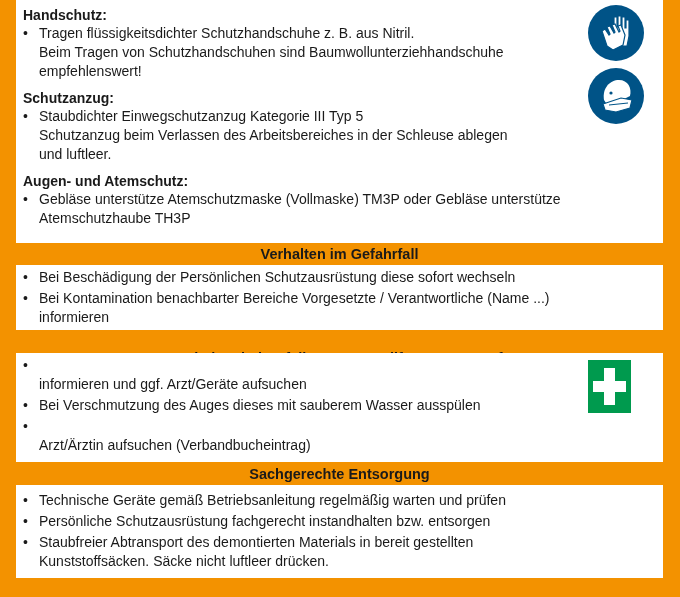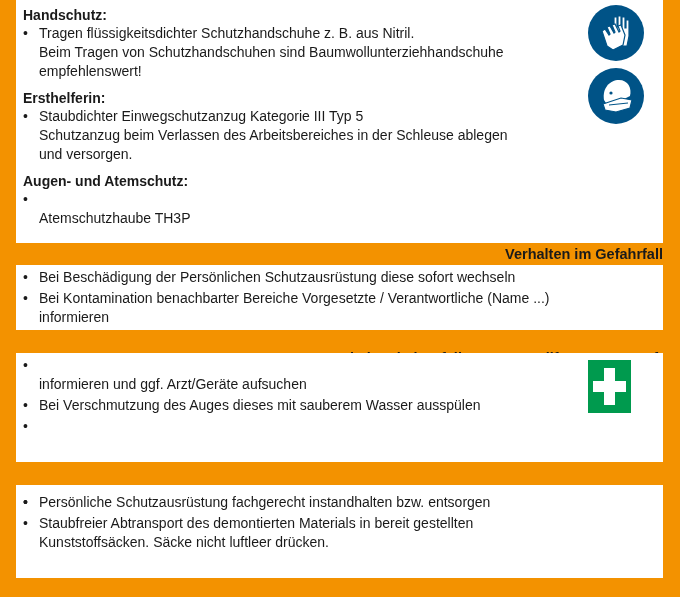--- a/index.html
+++ b/index.html
@@ -11,21 +11,21 @@
     position:relative;
   }
   .frame { position:absolute; left:0; top:0; width:680px; height:597px; background:#f39200; }
   .panel { position:absolute; left:16px; width:647px; background:#ffffff; box-sizing:border-box; }
   .p1 { top:0; height:243px; padding:6px 8px 0 7px; }
   .p2 { top:265px; height:65px; padding:3px 8px 0 7px; }
   .p3 { top:353px; height:109px; padding:3px 8px 0 7px; }
   .p4 { top:485px; height:93px; padding:6px 8px 0 7px; }
   .hbar {
     position:absolute; left:16px; width:647px; height:22px;
-    text-align:right; font-weight:bold; font-size:14.5px; line-height:22px; color:#1a1a1a;
+    text-align:center; font-weight:bold; font-size:14.5px; line-height:22px; color:#1a1a1a;
   }
   .h1 { top:243px; }
   .h2 { top:347px; }
   .h3 { top:463px; }
   .h2 .gap { display:inline-block; width:48px; }
   .sub { font-weight:bold; font-size:14px; line-height:18px; margin:0; }
   ul { list-style:none; margin:0; padding:0; }
   li { position:relative; padding-left:16px; font-size:14px; line-height:19px; margin:0 0 2px 0; }
   li .bullet { position:absolute; left:0; top:0; width:12px; }
   .p1 li { margin-bottom:0; }
@@ -50,36 +50,36 @@
       <ul>
         <li>
           <span class="bullet">•</span>
           <span>Tragen flüssigkeitsdichter Schutzhandschuhe z. B. aus Nitril.</span><br>
           <span>Beim Tragen von Schutzhandschuhen sind Baumwollunterziehhandschuhe</span><br>
           <span>empfehlenswert!</span>
         </li>
       </ul>
     </div>
     <div class="group">
-      <p class="sub">Ersthelferin:</p>
+      <p class="sub">Schutzanzug:</p>
       <ul>
         <li>
           <span class="bullet">•</span>
           <span>Staubdichter Einwegschutzanzug Kategorie III Typ 5</span><br>
           <span>Schutzanzug beim Verlassen des Arbeitsbereiches in der Schleuse ablegen</span><br>
-          <span>und versorgen.</span>
+          <span>und luftleer.</span>
         </li>
       </ul>
     </div>
     <div class="group">
       <p class="sub">Augen- und Atemschutz:</p>
       <ul>
         <li>
           <span class="bullet">•</span>
-          <br>
+          <span>Gebläse unterstütze Atemschutzmaske (Vollmaske) TM3P oder Gebläse unterstütze</span><br>
           <span>Atemschutzhaube TH3P</span>
         </li>
       </ul>
     </div>
 
     <div class="icon-circle ic1">
       <svg width="56" height="56" viewBox="0 0 56 56">
         <g fill="#ffffff" stroke="#005387" stroke-width="1.2">
           <path d="M26 12 h3 v10 h1 v-11 h3 v11 h1 v-10 h3 v11 h1 v-8 h3 v16 l-2 10 h-13 z"></path>
           <path d="M14 26 l3 -2 l4 6 l1 -1 l-3 -7 l3 -1 l4 7 l1 -1 l-3 -7 l3 -1 l4 8 l1 -1 l-2 -5 l3 -1 l4 10 l-2 10 l-10 5 l-6 -4 z"></path>
@@ -123,34 +123,37 @@
         <br>
         <span>informieren und ggf. Arzt/Geräte aufsuchen</span>
       </li>
       <li>
         <span class="bullet">•</span>
         <span>Bei Verschmutzung des Auges dieses mit sauberem Wasser ausspülen</span>
       </li>
       <li>
         <span class="bullet">•</span>
         <br>
+        <span>Arzt/Ärztin aufsuchen (Verbandbucheintrag)</span>
       </li>
     </ul>
     <div class="firstaid">
       <svg width="43" height="53" viewBox="0 0 43 53">
         <path d="M16 8 h11 v13 h11 v11 h-11 v13 h-11 v-13 h-11 v-11 h11 z" fill="#ffffff"></path>
       </svg>
     </div>
   </div>
 
+  <div class="hbar h3">Sachgerechte Entsorgung</div>
 
   <div class="panel p4">
     <ul>
       <li>
         <span class="bullet">•</span>
+        <span>Technische Geräte gemäß Betriebsanleitung regelmäßig warten und prüfen</span>
       </li>
       <li>
         <span class="bullet">•</span>
         <span>Persönliche Schutzausrüstung fachgerecht instandhalten bzw. entsorgen</span>
       </li>
       <li>
         <span class="bullet">•</span>
         <span>Staubfreier Abtransport des demontierten Materials in bereit gestellten</span><br>
         <span>Kunststoffsäcken. Säcke nicht luftleer drücken.</span>
       </li>

